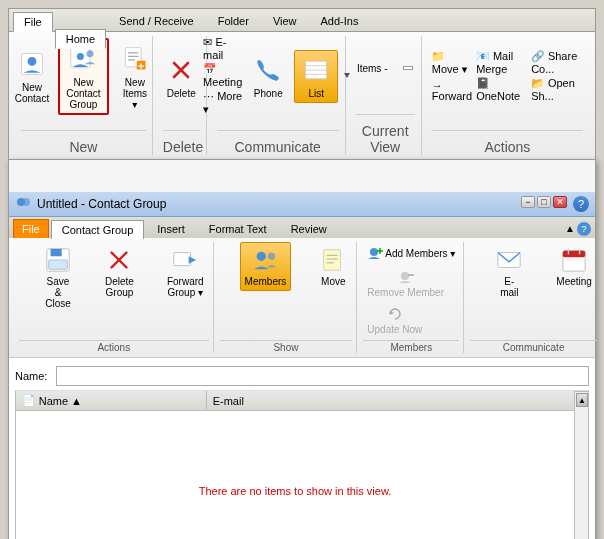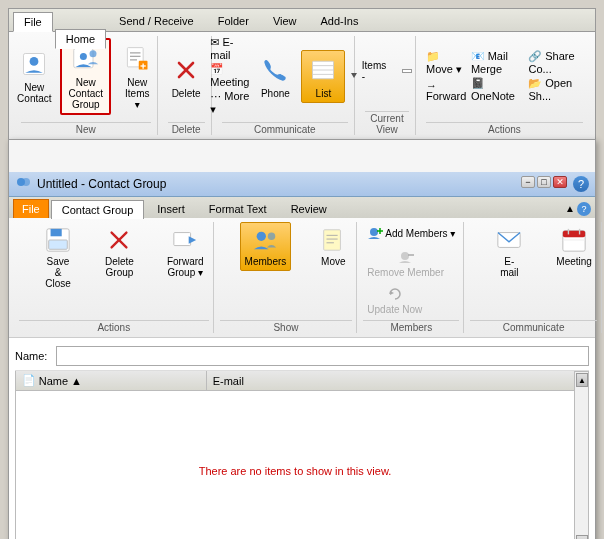--- a/index.html
+++ b/index.html
@@ -89,27 +89,27 @@
       width: 32px;
       height: 32px;
       margin-bottom: 2px;
       display: flex;
       align-items: center;
       justify-content: center;
       font-size: 22px;
     }
 
     .ribbon-group-label {
-      font-size: 10px;
+      font-size: 14px;
       color: #555;
       text-align: center;
-      margin-top: 6px;
+      margin-top: 14px;
       border-top: 1px solid #ccc;
       width: 100%;
-      padding-top: 1px;
+      padding-top: 8px;
     }
 
     
     .highlighted-btn {
       border: 2px solid #cc0000 !important;
       background: #fff8f0;
     }
 
     
     .inner-window {

